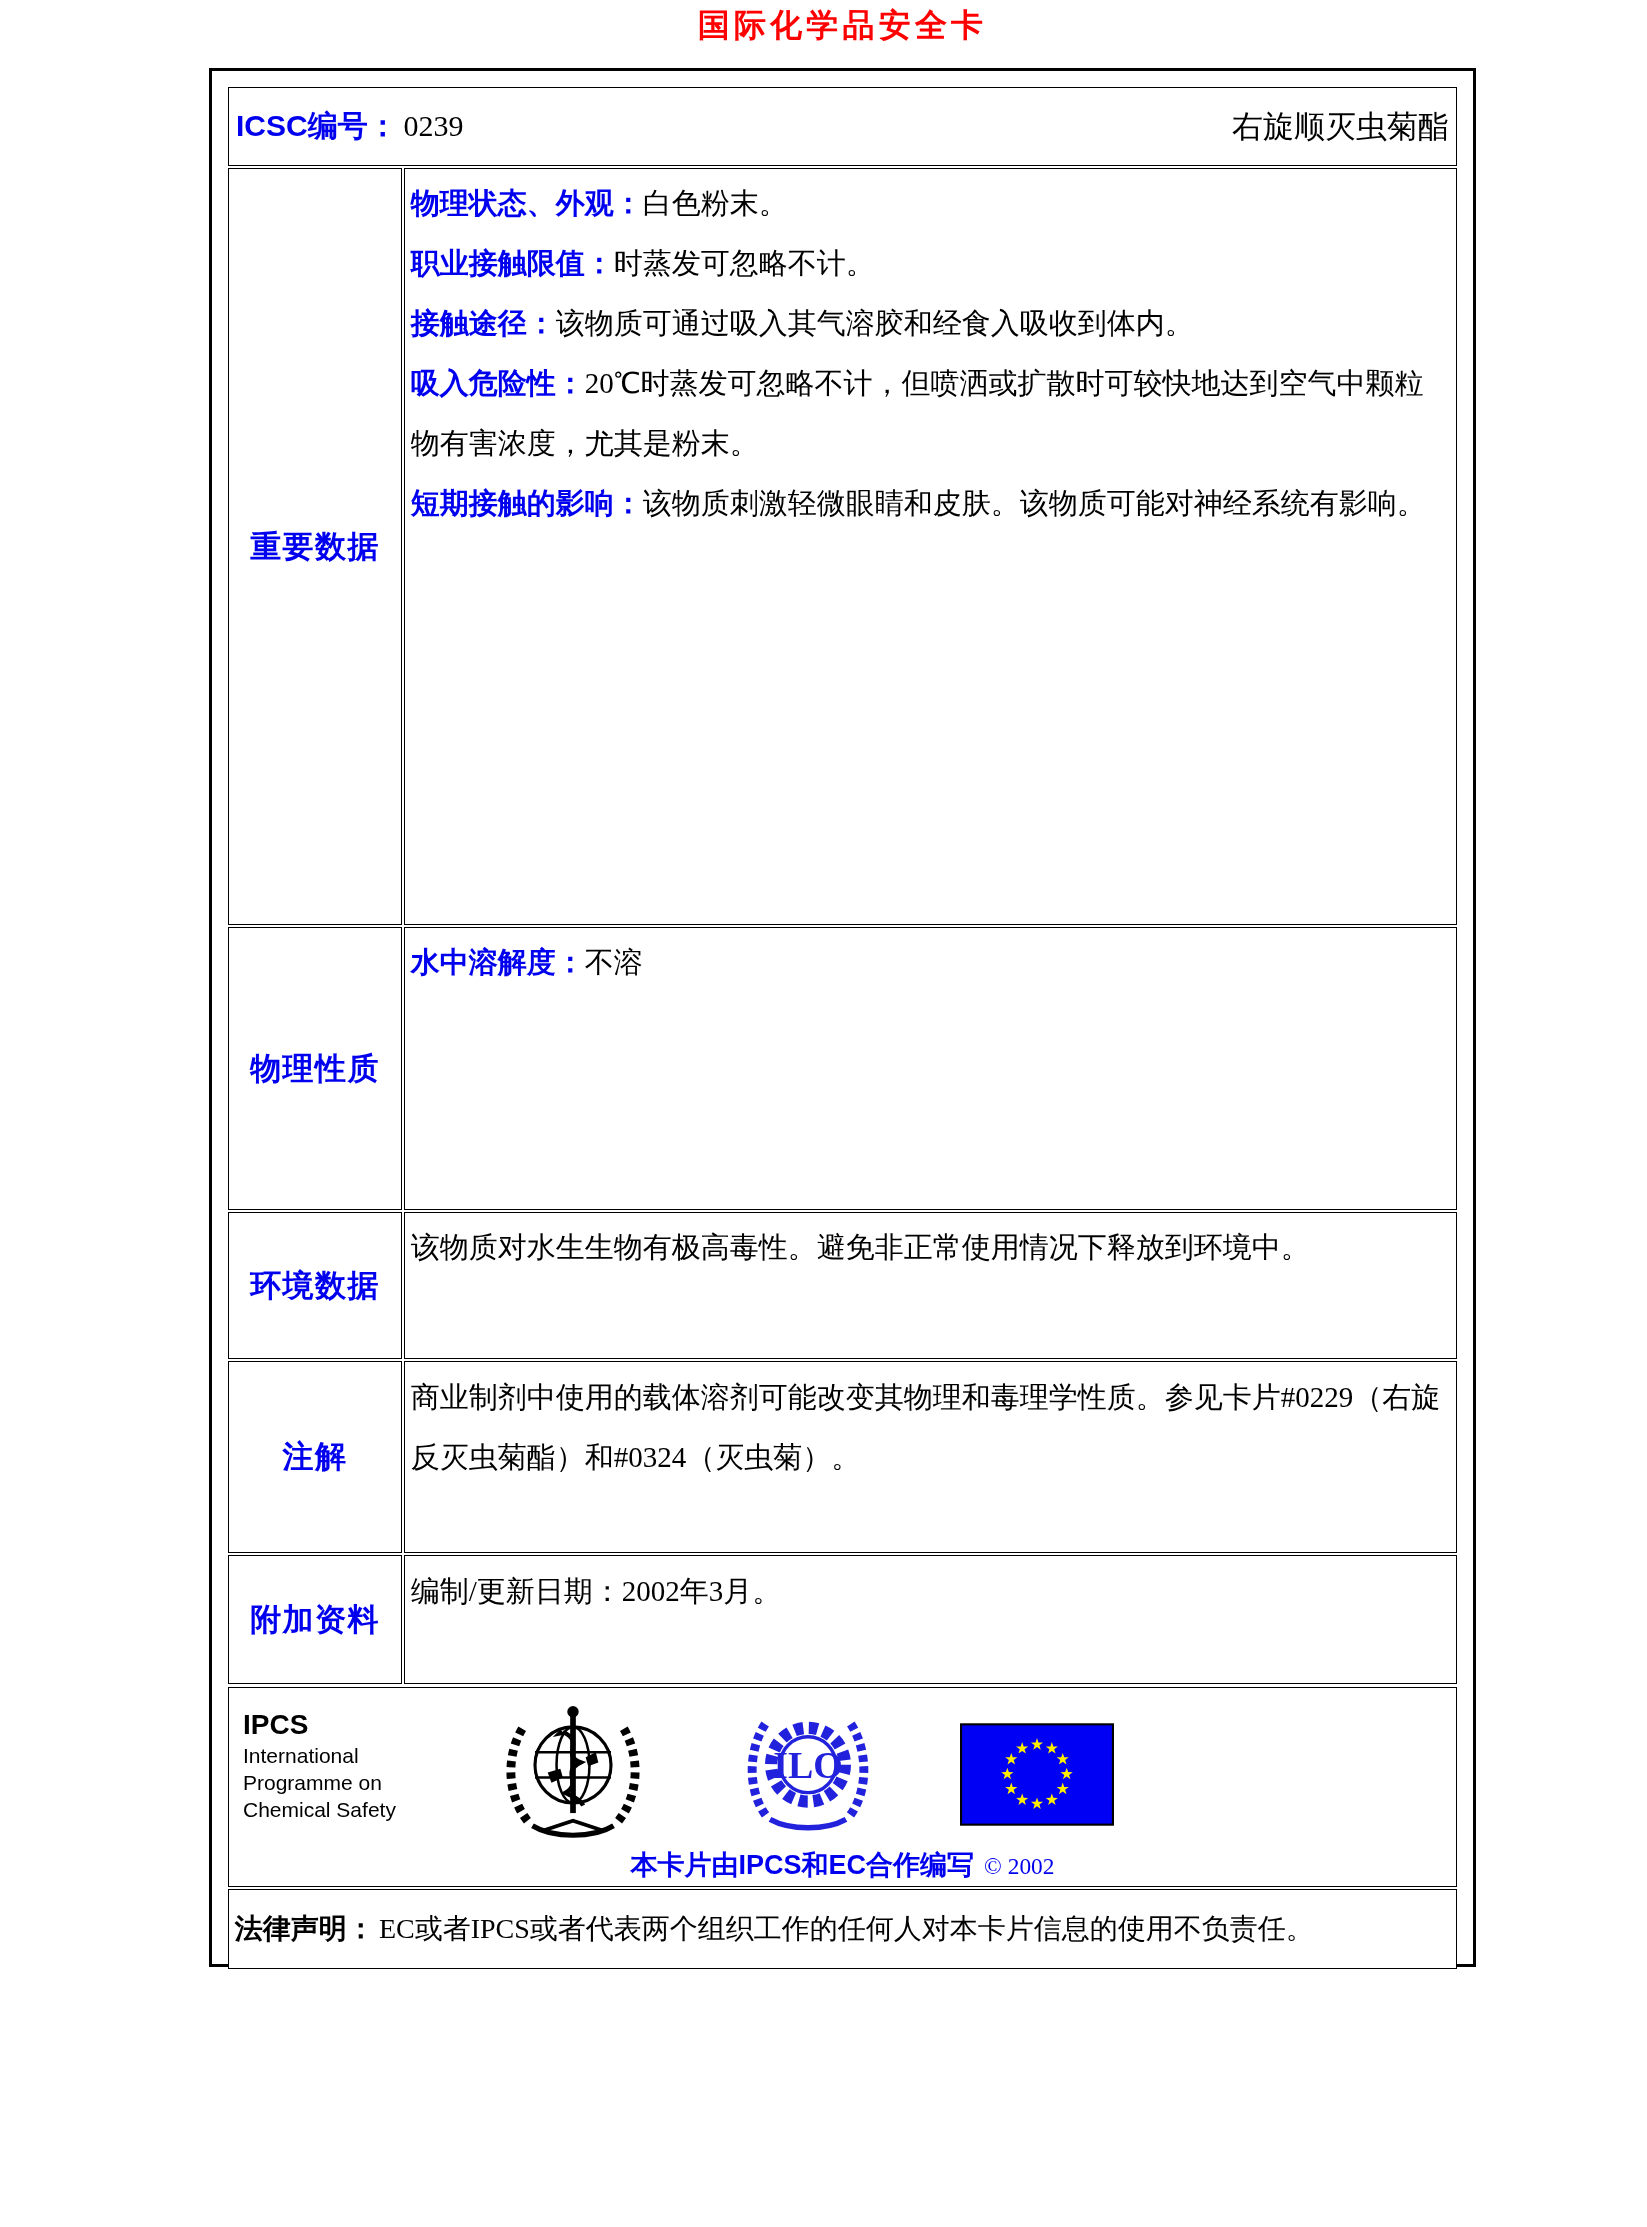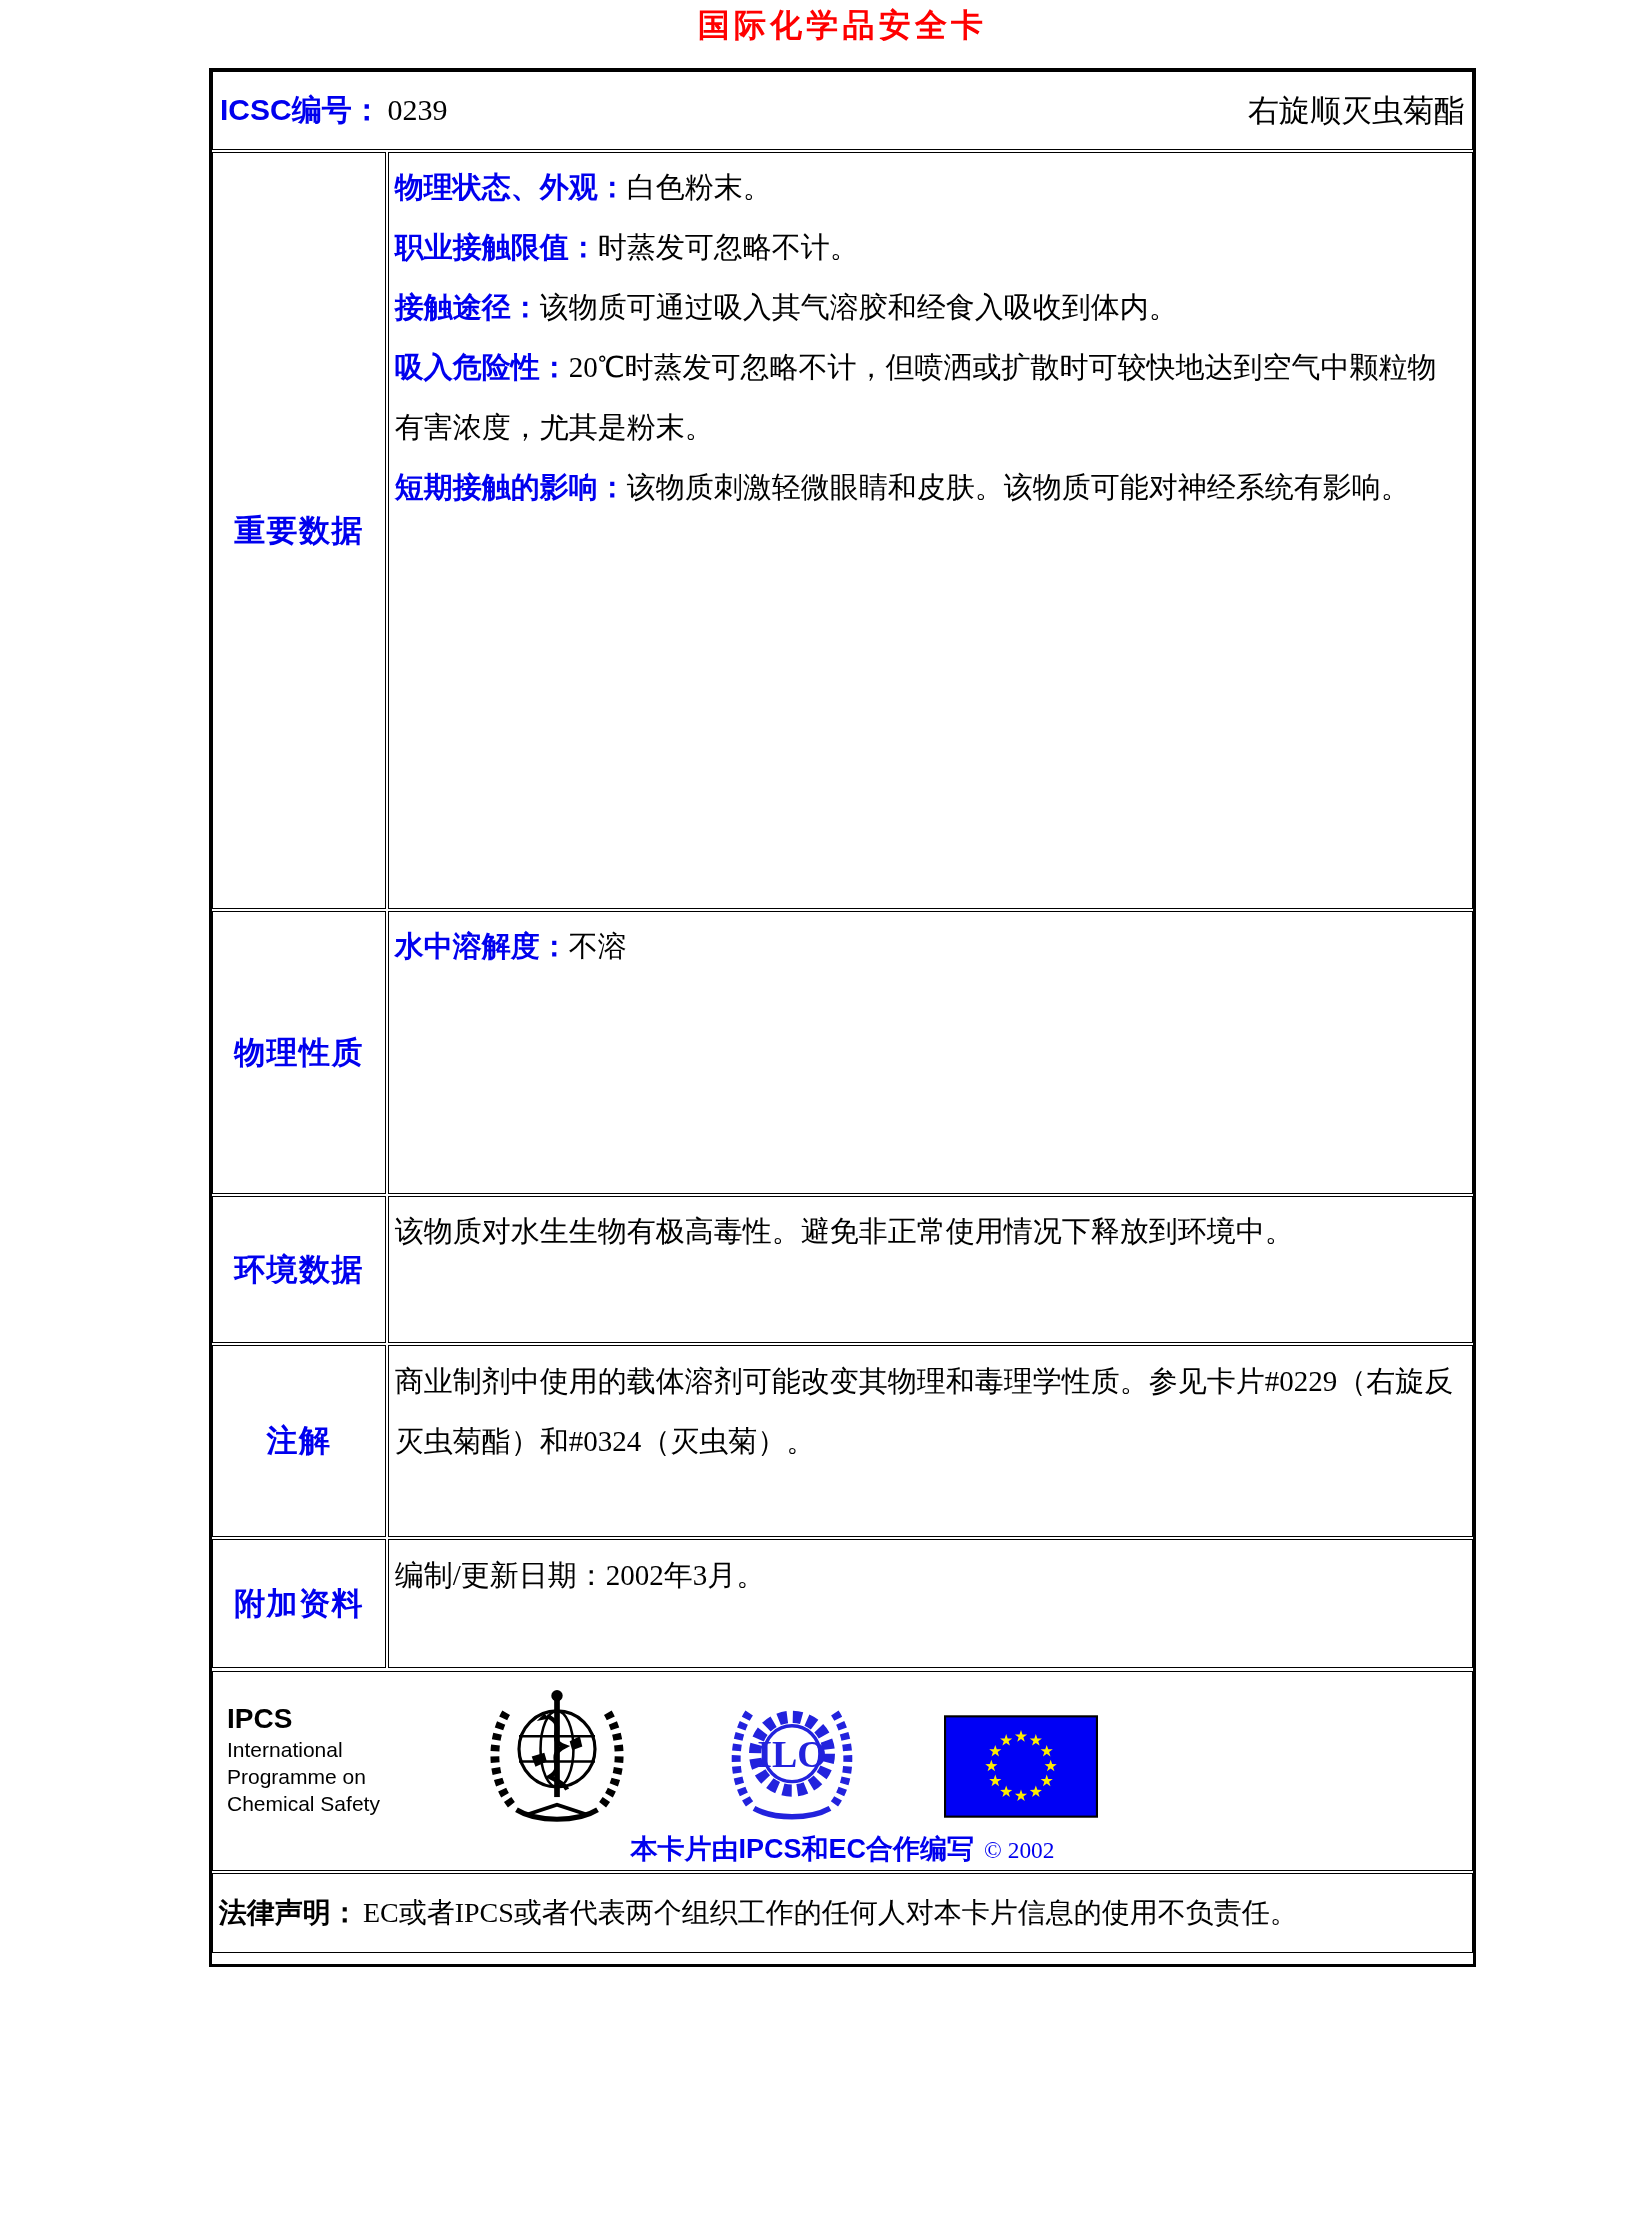--- a/index.html
+++ b/index.html
@@ -4,21 +4,21 @@
 <style>
   html,body{margin:0;padding:0;background:#ffffff;}
   body{width:1648px;height:2227px;position:relative;font-family:"Liberation Serif",serif;-webkit-font-smoothing:antialiased;}
 
   
   .page-title{position:absolute;top:4.2px;left:209px;width:1267px;text-align:center;
     font-family:"Liberation Sans",sans-serif;font-weight:bold;font-size:32px;color:#ff0000;letter-spacing:4.2px;}
 
   
   .card{position:absolute;left:209px;top:68px;width:1267px;height:1899px;box-sizing:border-box;
-    border:3.5px solid #000;padding:0;background:#fff;}
+    border:3.5px solid #000;padding:16px;background:#fff;}
   .row{display:grid;grid-template-columns:174px 1fr;gap:2.1px;margin-bottom:2.1px;}
   .row.full{grid-template-columns:1fr;}
   .cell{box-sizing:border-box;border:1.4px solid #000;background:#fff;overflow:hidden;}
 
   .h-header{height:79px;} .h-important{height:757px;} .h-physical{height:283px;}
   .h-environment{height:147px;} .h-notes{height:192px;} .h-additional{height:129px;}
   .h-logos{height:200px;} .h-legal{height:80px;}
 
   
   .header-cell{display:flex;justify-content:space-between;align-items:center;padding:0 7px;}
@@ -30,21 +30,21 @@
   .label-cell{display:flex;align-items:center;justify-content:center;}
   .label-cell span{font-family:"Liberation Sans",sans-serif;font-weight:bold;color:#0000ee;font-size:31px;letter-spacing:1.4px;}
 
   
   .content-cell{padding:4.2px 8.5px 4.2px 5.7px;font-size:29px;color:#000;line-height:60px;}
   .content-cell .lbl{font-family:"Liberation Sans",sans-serif;font-weight:bold;color:#0000ee;}
   .content-cell .txt{color:#000;}
 
   
   .logos-cell{position:relative;padding:10px 17px 5.7px 14px;}
-  .logos-strip{display:flex;align-items:center;}
+  .logos-strip{display:flex;align-items:flex-start;}
   .ipcs-block{font-family:"Liberation Sans",sans-serif;color:#000;width:212px;margin-top:10px;}
   .ipcs-title{font-weight:bold;font-size:28px;line-height:34px;}
   .ipcs-line{font-size:21px;line-height:27px;}
   .logo{flex:0 0 auto;}
   .who-logo{margin-left:42px;margin-top:1.4px;}
   .ilo-logo{margin-left:92px;margin-top:5.7px;}
   .unep-logo{margin-left:92px;margin-top:2.8px;text-align:center;}
   .unep-word{font-family:"Liberation Serif",serif;font-weight:bold;font-size:28px;color:#000;line-height:28px;letter-spacing:1.4px;}
   .eu-flag{margin-left:85px;margin-top:25.5px;}
   .credit-line{position:absolute;left:0;bottom:2.8px;width:100%;text-align:center;color:#0000ee;}

